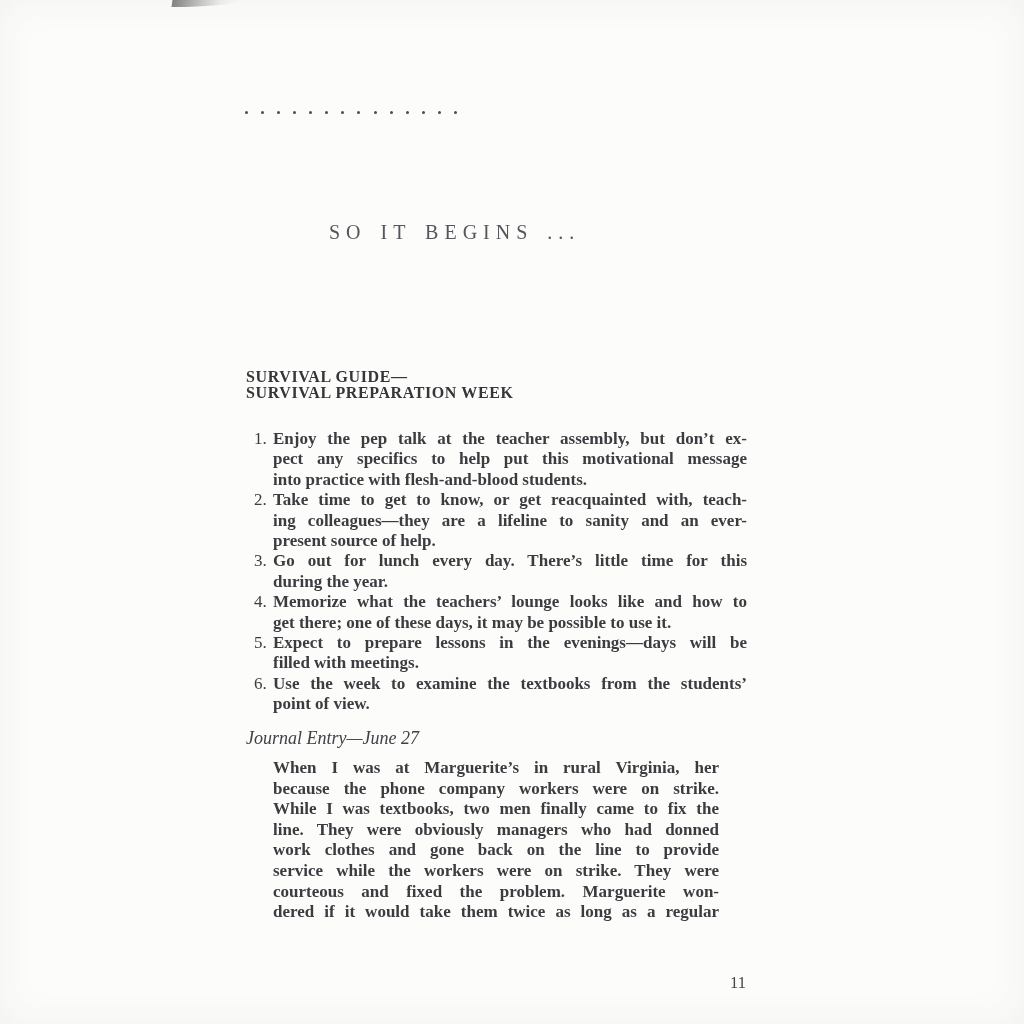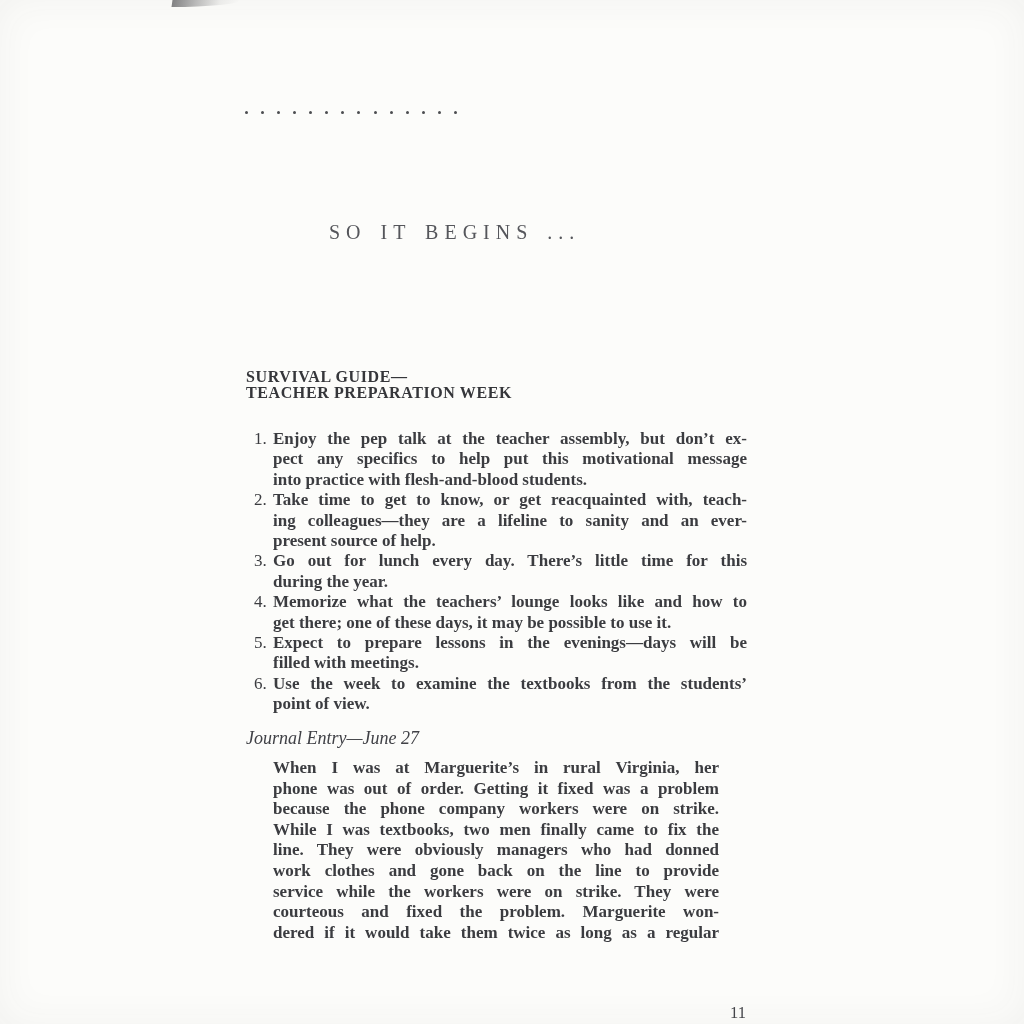--- a/index.html
+++ b/index.html
@@ -115,21 +115,20 @@
     line-height: 20.6px;
   }
   .page-number {
     position: absolute;
     left: 723px;
     top: 973px;
     width: 30px;
     text-align: center;
     font-size: 16.5px;
     color: #44454a;
-    margin-top: 30px;
   }
 </style>
 </head>
 <body>
 
 <div class="page">
 
   <div class="scan-artifact"></div>
 
   <div class="dots">
@@ -146,21 +145,21 @@
       <span class="dot"></span>
       <span class="dot"></span>
       <span class="dot"></span>
       <span class="dot"></span>
     </div>
 
   <h1 class="chapter-title">SO IT BEGINS ...</h1>
 
   <div class="guide-heading">
     <div>SURVIVAL GUIDE—</div>
-    <div>TEACHER PREPARATION WEEK</div>
+    <div>SURVIVAL PREPARATION WEEK</div>
   </div>
 
   <div class="guide-list">
       <div class="item">
         <div class="num">1.</div>
         <div class="item-body">
           <div class="jline">Enjoy the pep talk at the teacher assembly, but don’t ex-</div>
           <div class="jline">pect any specifics to help put this motivational message</div>
           <div class="jline last">into practice with flesh-and-blood students.</div>
         </div>
@@ -200,21 +199,20 @@
           <div class="jline">Use the week to examine the textbooks from the students’</div>
           <div class="jline last">point of view.</div>
         </div>
       </div>
     </div>
 
   <div class="journal-heading">Journal Entry—June 27</div>
 
   <div class="journal-body">
       <div class="jline">When I was at Marguerite’s in rural Virginia, her</div>
-      <div class="jline">phone was out of order. Getting it fixed was a problem</div>
       <div class="jline">because the phone company workers were on strike.</div>
       <div class="jline">While I was textbooks, two men finally came to fix the</div>
       <div class="jline">line. They were obviously managers who had donned</div>
       <div class="jline">work clothes and gone back on the line to provide</div>
       <div class="jline">service while the workers were on strike. They were</div>
       <div class="jline">courteous and fixed the problem. Marguerite won-</div>
       <div class="jline">dered if it would take them twice as long as a regular</div>
     </div>
 
   <div class="page-number">11</div>

